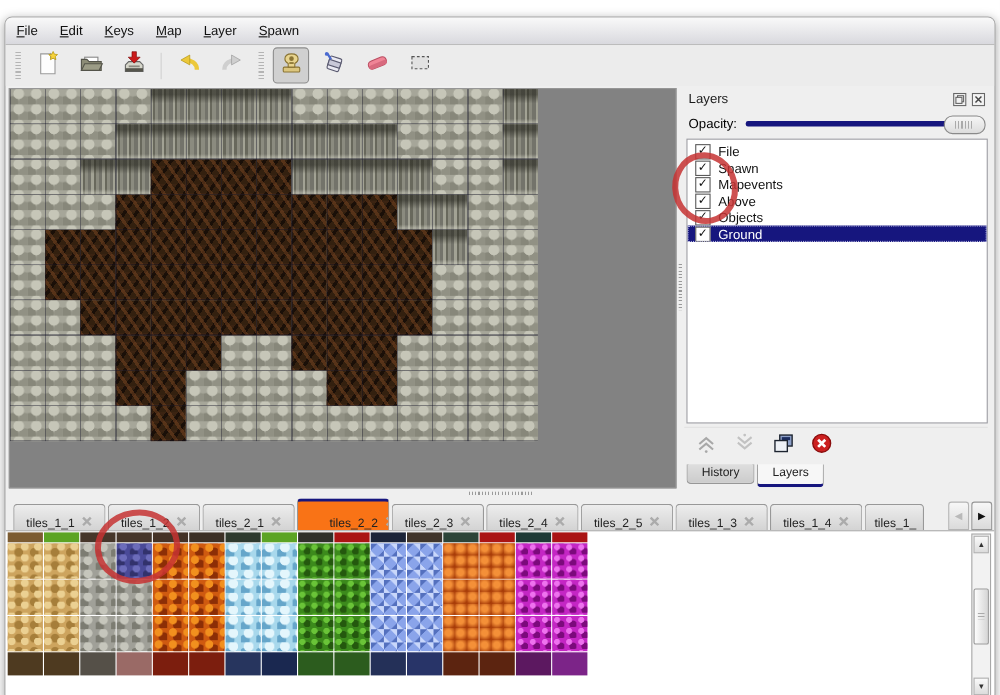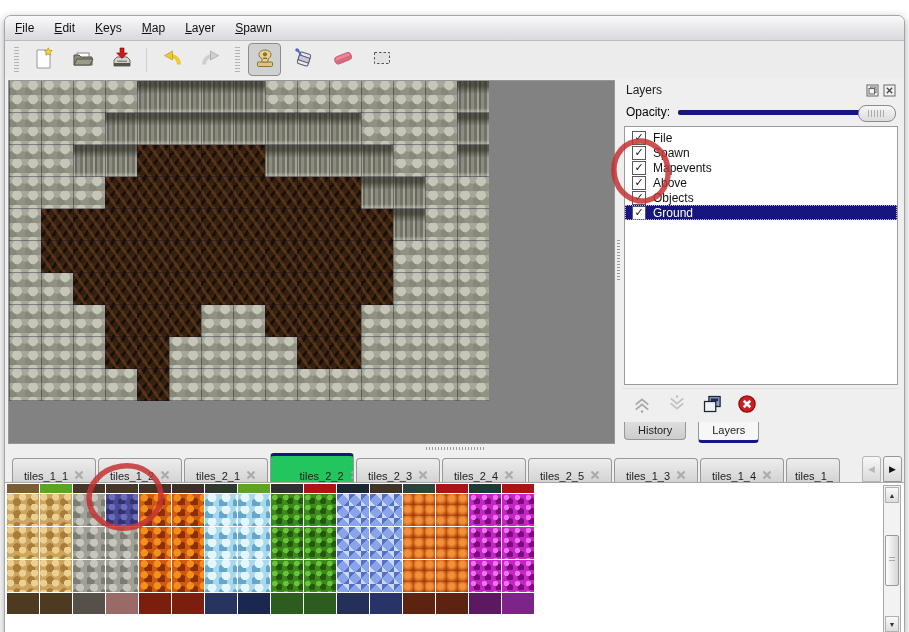--- a/index.html
+++ b/index.html
@@ -70,40 +70,40 @@
                     background:repeating-linear-gradient(90deg,#aaa 0 1px,transparent 1px 3px);}
   .layer-list{flex:1 1 auto;background:#fff;border:1px solid #9a9aa0;margin:2px 0 3px 2px;
               overflow:hidden;font-size:12px;padding-top:3px;}
   .layer-row{height:15px;display:flex;align-items:center;gap:7px;padding:0 2px 0 7px;color:#111;}
   .layer-row.selected{background:var(--navy);color:#fff;outline:1px dotted #b8b8e0;outline-offset:-1px;}
   .checkbox{width:12px;height:12px;flex:0 0 12px;background:#fff;border:1px solid #5a5a5a;
             font-size:11px;line-height:11px;font-weight:bold;color:#111;text-align:center;}
   .layer-buttons{height:33px;flex:0 0 33px;display:flex;align-items:center;gap:15px;padding:0 10px;
                  border-top:1px solid #e2e2e2;}
   .lb-btn{display:flex;align-items:center;justify-content:center;}
-  .panel-tabs{height:22px;flex:0 0 22px;display:flex;padding-left:2px;gap:12px;}
+  .panel-tabs{height:22px;flex:0 0 22px;display:flex;padding-left:2px;gap:2px;}
   .ptab{font-size:11px;color:#222;padding:2px 13px 0;background:linear-gradient(#dedede,#cccccc);
         border:1px solid #979797;border-top:none;border-radius:0 0 4px 4px;height:18px;box-sizing:border-box;}
   .ptab.active{background:#f7f7f7;border-bottom:3px solid var(--navy);height:21px;}
 
   
   .h-splitter{flex:0 0 9px;display:flex;align-items:center;justify-content:center;}
   .h-splitter .grip{height:3px;width:58px;
                     background:repeating-linear-gradient(90deg,#9a9a9a 0 1px,transparent 1px 3px);}
 
   
   .tilesets{flex:0 0 184px;display:flex;flex-direction:column;min-height:0;}
   .ts-header{height:19px;flex:0 0 19px;display:flex;align-items:center;font-size:12px;color:#1a1a1a;
              padding:0 8px;}
   .ts-tabs{height:29px;flex:0 0 29px;display:flex;align-items:flex-end;padding:0 0 0 7px;overflow:hidden;}
   .ts-tab{flex:0 0 84px;width:84px;box-sizing:border-box;height:24px;margin-right:2px;
           background:linear-gradient(#ededed,#d3d3d3);border:1px solid #989898;border-bottom:none;
           border-radius:4px 4px 0 0;display:flex;align-items:flex-end;justify-content:center;gap:6px;
           font-size:11px;color:#222;overflow:hidden;white-space:nowrap;}
-  .ts-tab.active{height:29px;background:#22c55e;border-top:3px solid var(--navy);padding-left:35px;}
+  .ts-tab.active{height:29px;background:#f97316;border-top:3px solid var(--navy);padding-left:35px;}
   .ts-tab.cut{flex:0 0 54px;width:54px;justify-content:flex-start;padding-left:8px;margin-right:0;}
   .tab-scroll{margin-left:auto;display:flex;align-items:flex-end;gap:2px;padding-right:2px;}
   .scroll-btn{width:17px;height:24px;border:1px solid #979797;border-radius:3px 3px 0 0;
               background:linear-gradient(#f7f7f7,#dadada);display:flex;align-items:center;
               justify-content:center;font-size:9px;color:#111;}
   .scroll-btn.disabled{color:#b9b9b9;border-color:#b5b5b5;}
   .palette-area{flex:1 1 auto;background:#fff;border-top:1px solid #a8a8a8;position:relative;overflow:hidden;}
   .palette{position:absolute;left:2px;top:1px;display:grid;grid-template-columns:repeat(16,32px);
            grid-template-rows:9px 32px 32px 32px 21px;gap:1px;}
   .ptile{width:32px;}

